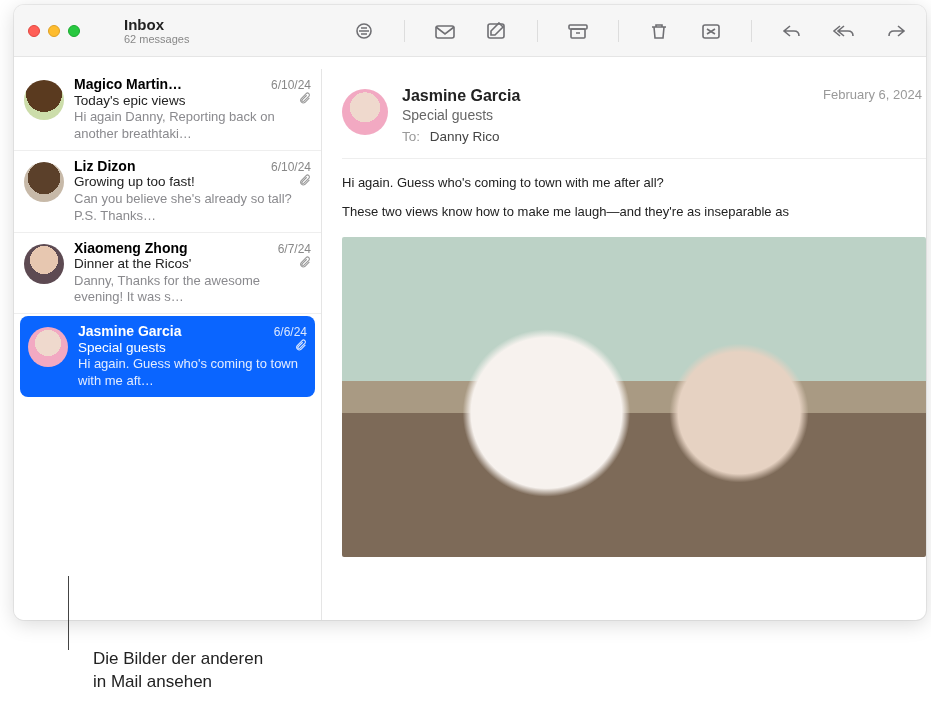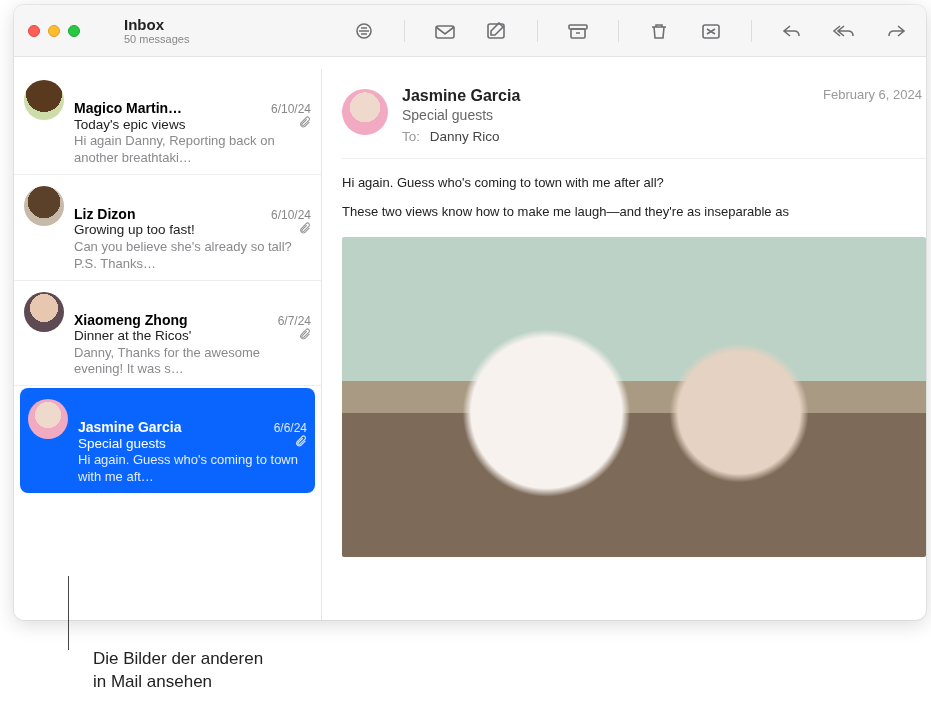--- a/index.html
+++ b/index.html
@@ -75,21 +75,21 @@
     margin: 2px 6px;
     border-bottom: none;
     padding: 7px 8px;
   }
   .avatar {
     width:40px; height:40px; border-radius:50%;
     background:#ddd center/cover no-repeat;
     flex-shrink:0;
     margin-top:4px;
   }
-  .msg-body { flex:1; min-width:0;margin-top:24px; }
+  .msg-body { flex:1; min-width:0; }
   .row1 { display:flex; justify-content:space-between; align-items:baseline; }
   .sender { font-weight:700; font-size:14px; white-space:nowrap; overflow:hidden; text-overflow:ellipsis; max-width:170px;}
   .date { font-size:12px; color:#888; }
   .msg-item.selected .date { color:#dce8ff; }
   .row2 { display:flex; justify-content:space-between; align-items:center; }
   .subject { font-size:13.5px; font-weight:400; color:#222; white-space:nowrap; overflow:hidden; text-overflow:ellipsis;}
   .msg-item.selected .subject { color:#fff; }
   .clip { font-size:12px; color:#999; }
   .msg-item.selected .clip { color:#dce8ff; }
   .preview {
@@ -150,21 +150,21 @@
 <div class="window">
 
   <div class="titlebar">
     <div class="traffic-lights">
       <div class="dot red"></div>
       <div class="dot yellow"></div>
       <div class="dot green"></div>
     </div>
     <div class="mailbox-label">
       <div class="title">Inbox</div>
-      <div class="sub">50 messages</div>
+      <div class="sub">62 messages</div>
     </div>
     <div class="toolbar">
       <span class="tool">
         <svg viewBox="0 0 24 20" fill="none" stroke="currentColor" stroke-width="1.6">
             <circle cx="12" cy="10" r="7"></circle>
             <path d="M7 10h10M9 7h6M9 13h6"></path>
           </svg>
       </span>
       <span class="sep"></span>
       <span class="tool">

